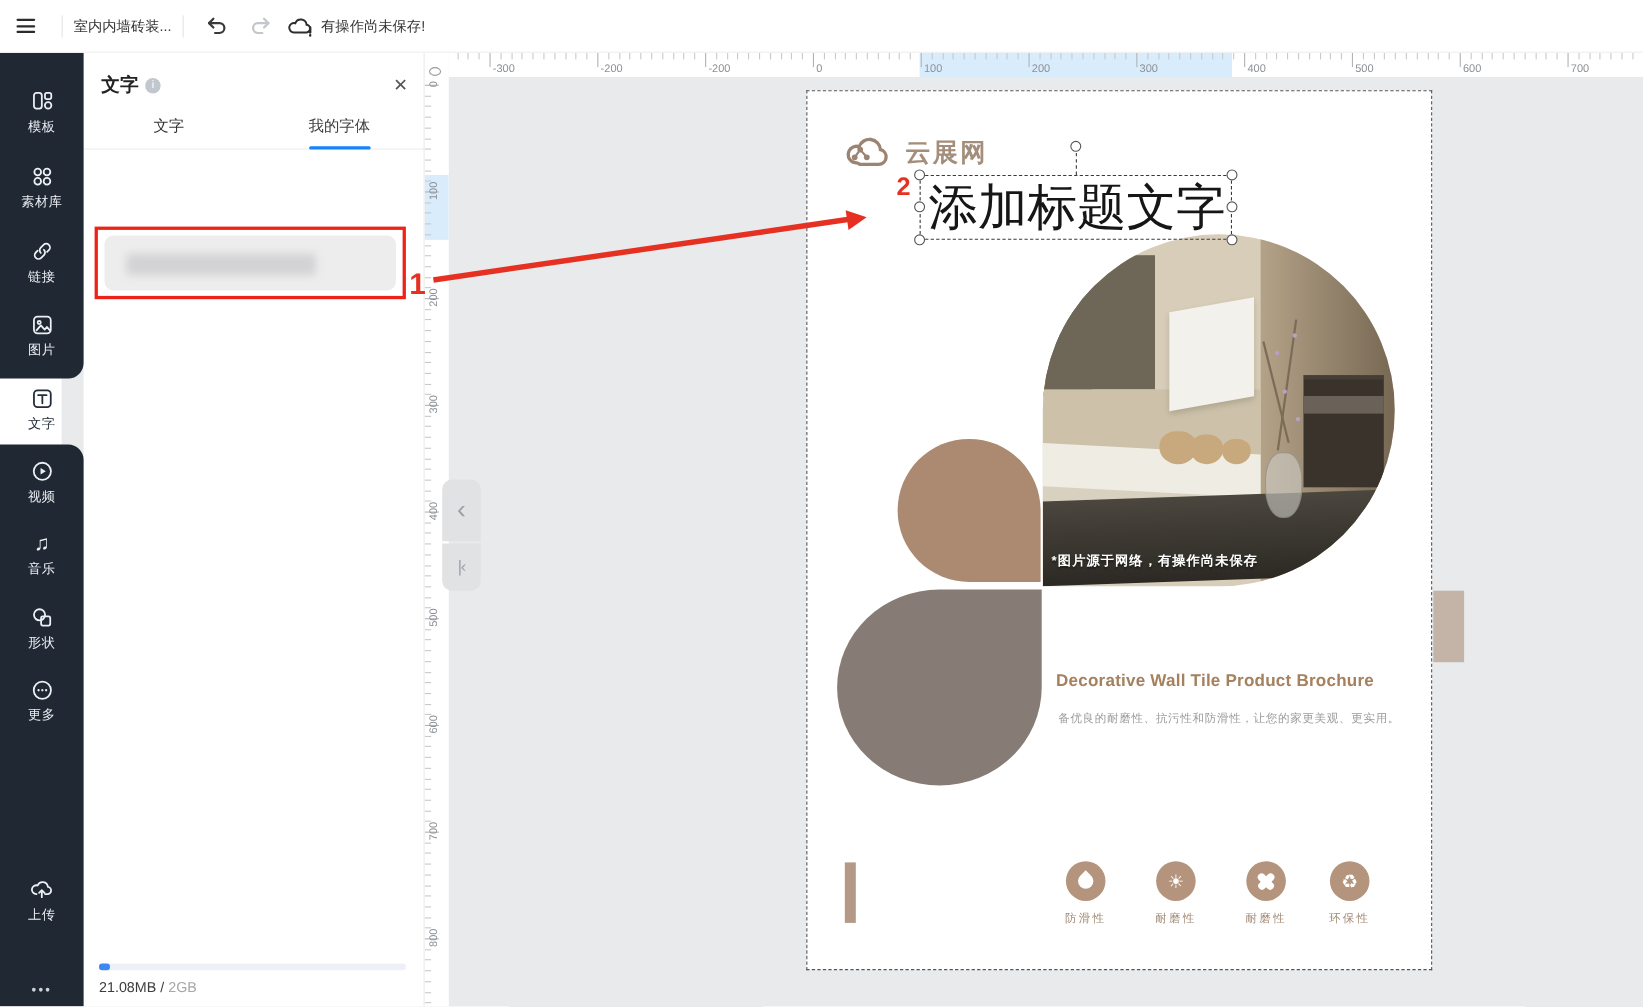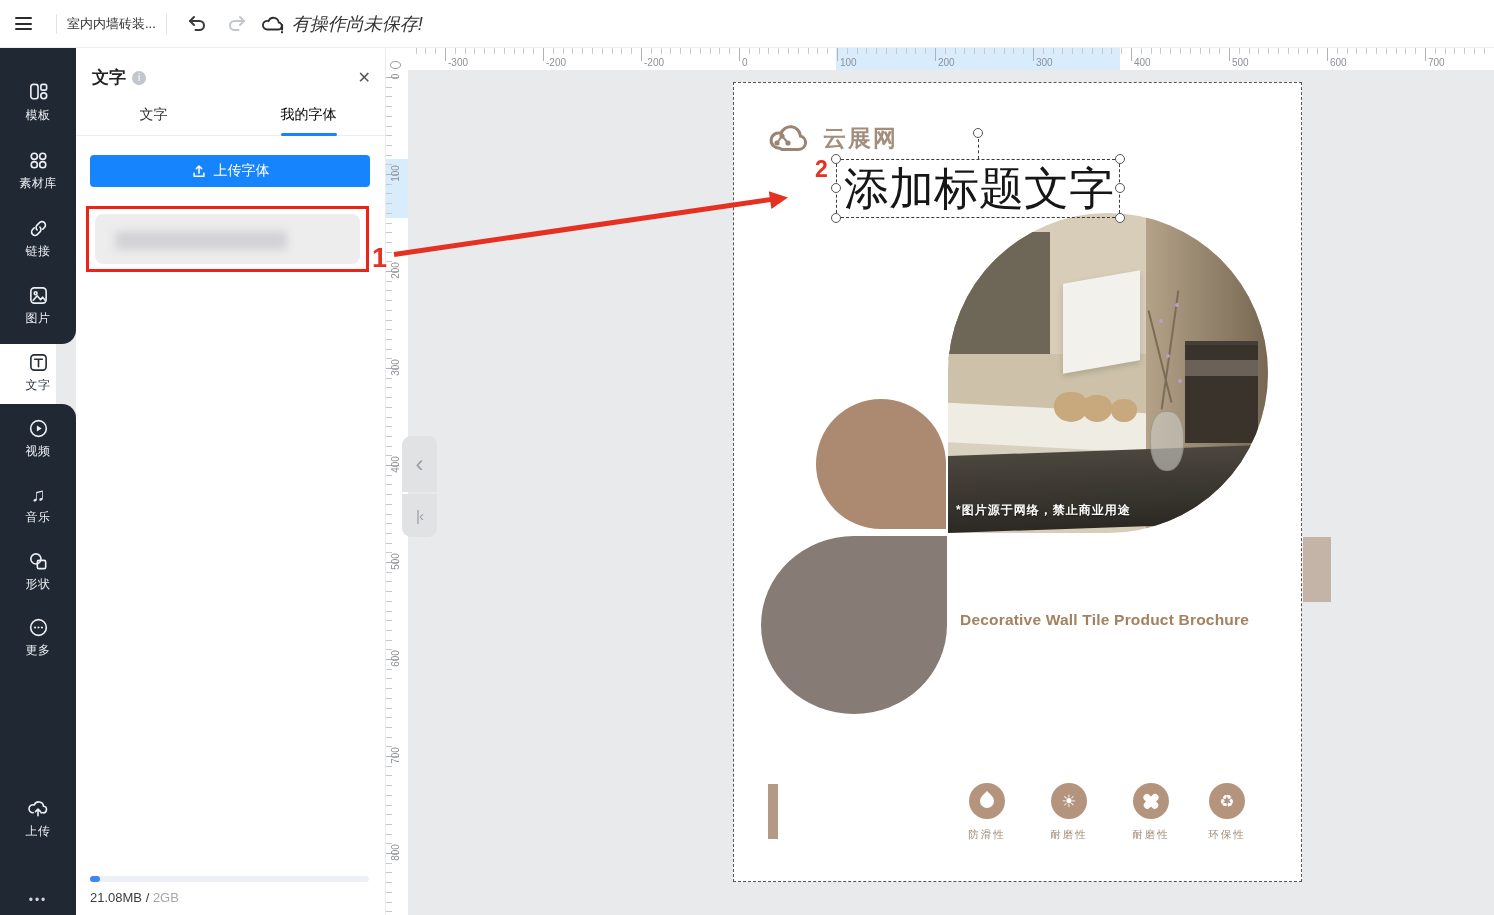--- a/index.html
+++ b/index.html
@@ -8,41 +8,41 @@
 
   
   .topbar{position:absolute;left:0;top:0;width:1494px;height:48px;background:#fff;border-bottom:1px solid #efefef;display:flex;align-items:center;z-index:60;}
   .menu-btn{width:46px;height:48px;display:flex;align-items:center;justify-content:center;cursor:pointer;}
   .menu-glyph{width:17px;height:13px;display:flex;flex-direction:column;justify-content:space-between;}
   .menu-glyph i{display:block;height:2px;background:#2b2b2b;border-radius:1px;}
   .tb-div{width:1px;height:20px;background:#e3e3e3;margin:0 10px;}
   .doc-title{font-size:13px;color:#333;max-width:96px;white-space:nowrap;overflow:hidden;}
   .tb-icon{width:34px;height:34px;display:flex;align-items:center;justify-content:center;margin:0 3px;cursor:pointer;}
   .unsaved-wrap{display:flex;align-items:center;margin-left:4px;}
-  .unsaved-text{font-size:18px;color:#333;margin-left:5px;font-style:italic;}
+  .unsaved-text{font-size:13px;color:#333;margin-left:5px;}
 
   
   .sidebar{position:absolute;left:0;top:48px;width:56px;bottom:0;background:#fff;z-index:55;}
   .sb-dark-top{position:absolute;left:0;top:0;width:76px;height:296px;background:#202834;border-bottom-right-radius:14px;}
   .sb-dark-bottom{position:absolute;left:0;top:356px;width:76px;bottom:0;background:#202834;border-top-right-radius:14px;}
   .sb-item{position:absolute;left:0;width:76px;height:50px;display:flex;flex-direction:column;align-items:center;color:#eceff3;cursor:pointer;z-index:2;}
   .sb-item .lbl{font-size:12px;margin-top:4px;letter-spacing:.5px;}
   .sb-item.active{color:#222c3a;}
   .sb-item svg{display:block;}
   .sb-dots{position:absolute;left:0;top:845px;width:76px;text-align:center;color:#cfd4da;font-size:12px;letter-spacing:2px;z-index:2;cursor:pointer;}
 
   
   .panel{position:absolute;left:76px;top:48px;width:310px;bottom:0;background:#fff;border-right:1px solid #ebebeb;z-index:50;}
   .panel-header{position:absolute;left:16px;right:14px;top:18px;display:flex;align-items:center;}
   .panel-title{font-size:17px;font-weight:bold;color:#222;}
   .info-badge{width:14px;height:14px;border-radius:50%;background:#c2c7ce;color:#fff;font-size:10px;line-height:14px;text-align:center;margin-left:6px;}
   .panel-close{margin-left:auto;font-size:16px;color:#555;cursor:pointer;}
   .tabs{position:absolute;left:0;top:58px;width:310px;height:30px;border-bottom:1px solid #ededed;display:flex;}
   .tab{flex:1;text-align:center;font-size:14px;color:#333;cursor:pointer;position:relative;}
-  .tab.active{color:#000000;}
+  .tab.active{color:#404040;}
   .tab.active .tab-underline{position:absolute;left:50%;transform:translateX(-50%);bottom:-1px;width:56px;height:3px;background:#1684fc;border-radius:2px;}
   .upload-btn{position:absolute;left:14px;top:107px;width:280px;height:32px;background:#1684fc;border-radius:4px;color:#fff;font-size:14px;display:flex;align-items:center;justify-content:center;cursor:pointer;}
   .upload-btn svg{margin-right:7px;}
   .font-item-box{position:absolute;left:10px;top:158px;width:283px;height:66px;border:3px solid #ee2318;}
   .font-item{position:absolute;left:6px;top:5px;right:6px;bottom:5px;background:#ededed;border-radius:8px;cursor:pointer;}
   .font-blur{position:absolute;left:20px;top:17px;width:172px;height:19px;background:#d2d2d5;border-radius:3px;filter:blur(4px);}
   .storage{position:absolute;left:14px;right:16px;bottom:10px;}
   .storage-bar{height:6px;background:#edf1f7;border-radius:3px;position:relative;margin-bottom:8px;}
   .storage-fill{position:absolute;left:0;top:0;height:6px;width:10px;background:#3d87f5;border-radius:3px;}
   .storage-text{font-size:13px;color:#3c3c3c;}
@@ -241,27 +241,20 @@
 
   <section class="panel">
     <div class="panel-header">
       <span class="panel-title">文字</span>
       <span class="info-badge">i</span>
       <span class="panel-close">✕</span>
     </div>
     <div class="tabs">
       <div class="tab"><span>文字</span></div>
       <div class="tab active"><span>我的字体</span><span class="tab-underline"></span></div>
-    </div>
-    <div class="upload-btn">
-      <svg width="16" height="16" viewBox="0 0 18 18" fill="none" stroke="#fff" stroke-width="1.7" stroke-linecap="round" stroke-linejoin="round">
-          <path d="M3.5 11.5 v3.5 h11 v-3.5"></path>
-          <path d="M9 11.5 V3.5 M6 6.3 L9 3.3 l3 3"></path>
-        </svg>
-      <span>上传字体</span>
     </div>
     <div class="font-item-box">
       <div class="font-item">
         <div class="font-blur"></div>
       </div>
     </div>
     <div class="storage">
       <div class="storage-bar">
         <div class="storage-fill"></div>
       </div>
@@ -528,28 +521,29 @@
         <div class="k-pear" style="left:51%;top:58%;width:26px;height:23px;"></div>
         <div class="k-dark-top"></div>
         <div class="k-branch" style="left:69%;top:24%;height:120px;transform:rotate(8deg);"></div>
         <div class="k-branch" style="left:66%;top:30%;height:95px;transform:rotate(-14deg);"></div>
         <div class="k-bloom" style="left:66%;top:33%;"></div>
         <div class="k-bloom" style="left:71%;top:28%;"></div>
         <div class="k-bloom" style="left:68%;top:44%;"></div>
         <div class="k-bloom" style="left:72%;top:52%;"></div>
         <div class="k-vase"></div>
       </div>
-      <div class="caption">*图片源于网络，禁止商业用途</div>
+      <div class="caption">*图片源于网络，有操作尚未保存</div>
 
       <div class="shape-tan"></div>
       <div class="shape-gray"></div>
 
       <div class="banner-overflow"></div>
       <div class="subtitle">Decorative Wall Tile Product Brochure</div>
       <div class="body-text">
+        <div>备优良的耐磨性、抗污性和防滑性，让您的家更美观、更实用。</div>
       </div>
 
       <div class="accent-bar"></div>
 
       <div class="features">
         <div class="feature" style="left:223px">
           <div class="f-circle">
               <span class="glyph-drop"></span>
             </div>
           <div class="f-label">防滑性</div>

